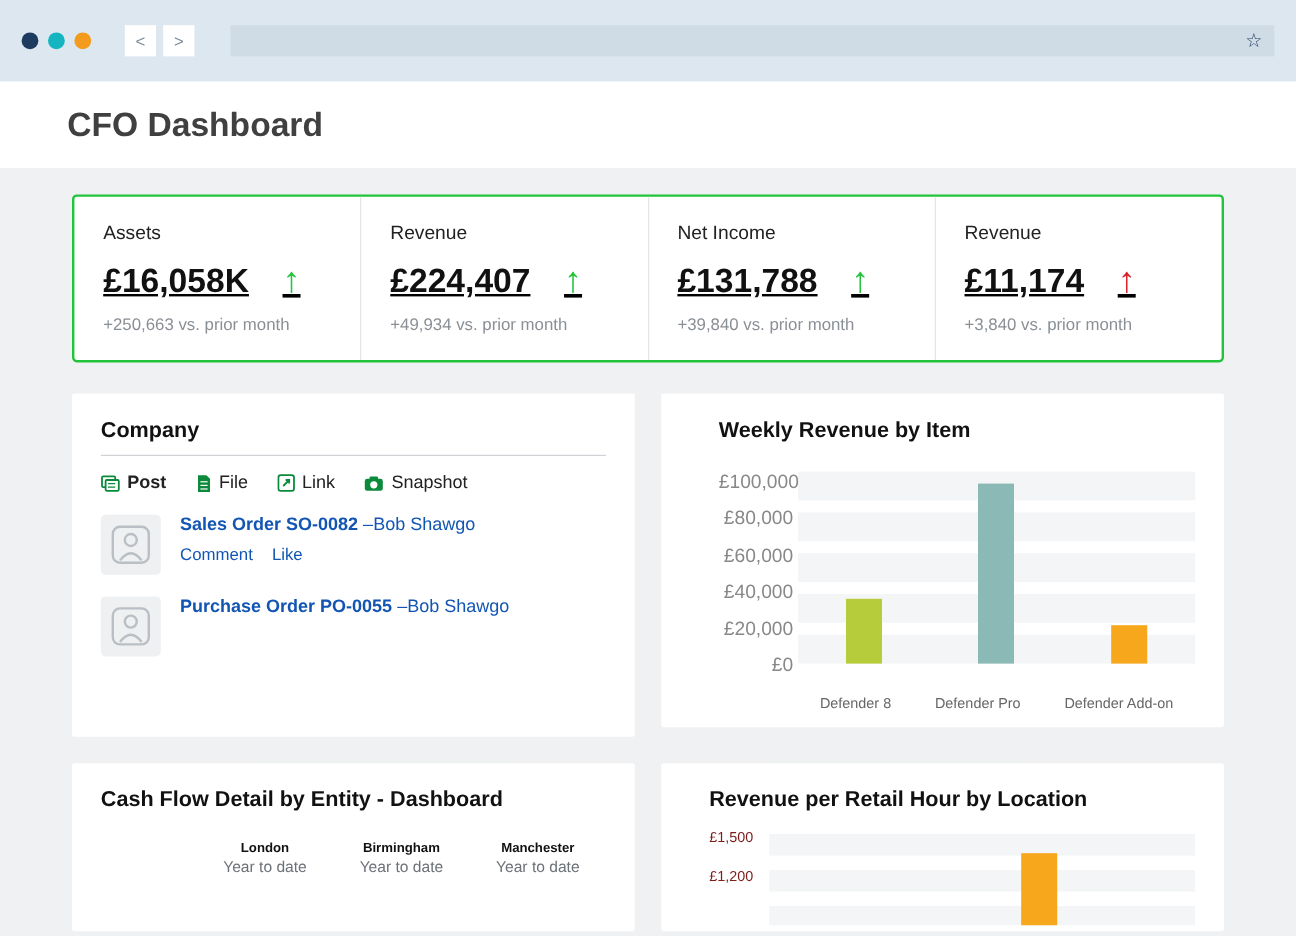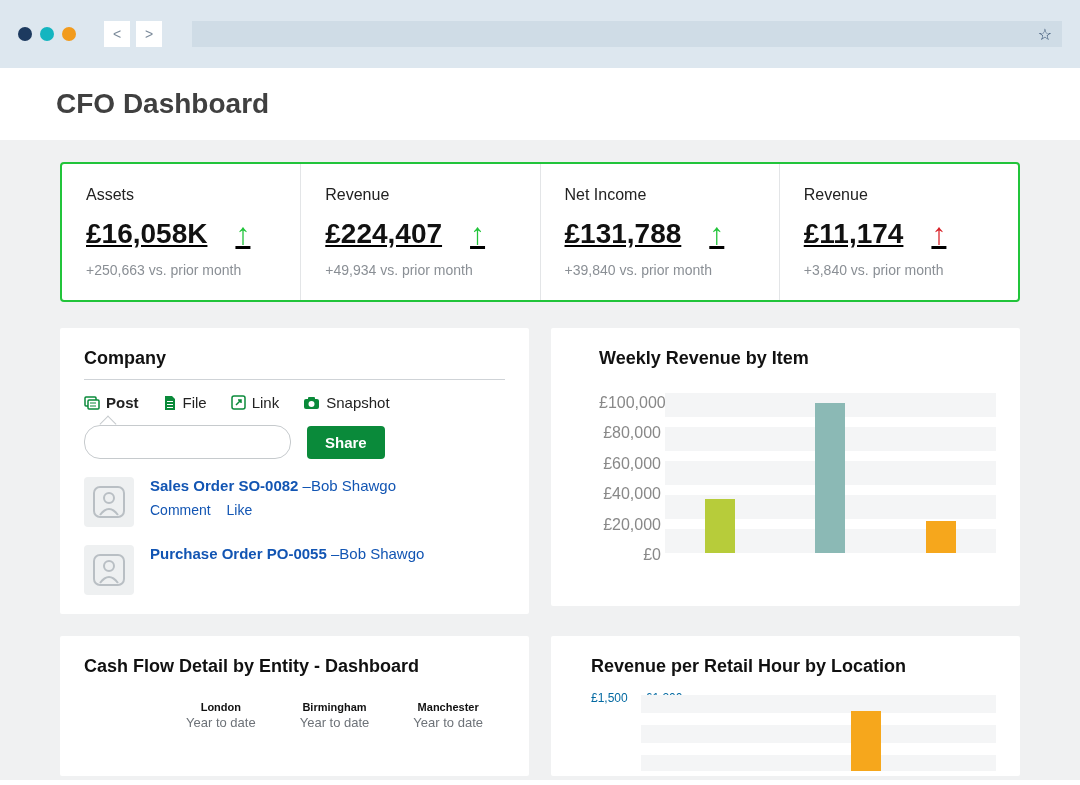--- a/index.html
+++ b/index.html
@@ -73,21 +73,21 @@
   
   .cash-table { margin-top: 8px; }
   .cash-header-row { display: flex; padding: 10px 0; }
   .cash-col { flex: 1; text-align: center; }
   .cash-col:first-child { flex: 0 0 80px; }
   .cash-city { font-weight: 700; font-size: 11px; color: #111; }
   .cash-sub { font-size: 13px; color: #6d7278; margin-top: 2px; }
 
   
   .rph-chart { position: relative; height: 80px; margin-top: 14px; overflow: hidden; }
-  .rph-y { position: absolute; left: 0; top: 0; font-size: 12px; color: #0369a1; display: flex; flex-direction: row; gap: 18px; }
+  .rph-y { position: absolute; left: 0; top: 0; font-size: 12px; color: #7f1d1d; display: flex; flex-direction: column; gap: 18px; }
   .rph-plot { position: absolute; left: 50px; right: 0; top: 0; bottom: 0; }
   .rph-grid { position: absolute; left: 0; right: 0; height: 18px; background: #f4f5f6; }
   .rph-bar { position: absolute; bottom: -10px; width: 30px; background: #f6a71c; }
 
   
   .company-panel { height: 286px; overflow: hidden; }
   .chart-panel { height: 278px; overflow: hidden; padding-left: 48px; }
 </style>
 </head>
 <body>
@@ -188,27 +188,20 @@
           <span class="feed-tab-icon">
             <svg width="17" height="14" viewBox="0 0 17 14">
                 <rect x="1" y="3" width="15" height="10" rx="2" fill="#0a8a3a"></rect>
                 <rect x="5" y="1" width="7" height="3" rx="1" fill="#0a8a3a"></rect>
                 <circle cx="8.5" cy="8" r="3" fill="#fff"></circle>
               </svg>
           </span>
           <span>Snapshot</span>
         </div>
       </div>
-      <div class="input-row">
-        <div style="position:relative;">
-          <div class="input-notch"></div>
-          <input class="post-input" type="text" style="">
-        </div>
-        <button class="share-btn">Share</button>
-      </div>
 
       <div class="feed-item">
         <div class="avatar-placeholder">
           <svg width="34" height="34" viewBox="0 0 34 34">
               <rect x="2" y="2" width="30" height="30" rx="6" fill="none" stroke="#b9bfc4" stroke-width="2"></rect>
               <circle cx="17" cy="13" r="5" fill="none" stroke="#b9bfc4" stroke-width="2"></circle>
               <path d="M8 30 q9 -12 18 0" fill="none" stroke="#b9bfc4" stroke-width="2"></path>
             </svg>
         </div>
         <div class="feed-body">
@@ -257,20 +250,25 @@
           <div class="grid-line" style="top:44px;"></div>
           <div class="grid-line" style="top:78px;"></div>
           <div class="grid-line" style="top:112px;"></div>
           <div class="grid-line" style="top:146px;"></div>
           <div class="bars" id="wr-bars">
               <div class="bar" style="height: 54.4px; background: rgb(183, 204, 58);"></div>
               <div class="bar" style="height: 150.4px; background: rgb(139, 185, 181);"></div>
               <div class="bar" style="height: 32px; background: rgb(246, 167, 28);"></div>
             </div>
         </div>
+        <div class="x-labels" id="wr-xlabels">
+            <div>Defender 8</div>
+            <div>Defender Pro</div>
+            <div>Defender Add-on</div>
+          </div>
       </div>
     </div>
 
   </div>
 
   <div class="panel-grid" style="margin-top:22px;">
 
     <div class="panel" style="height:140px; overflow:hidden;">
       <div class="panel-title">Cash Flow Detail by Entity - Dashboard</div>
       <div class="cash-table">

